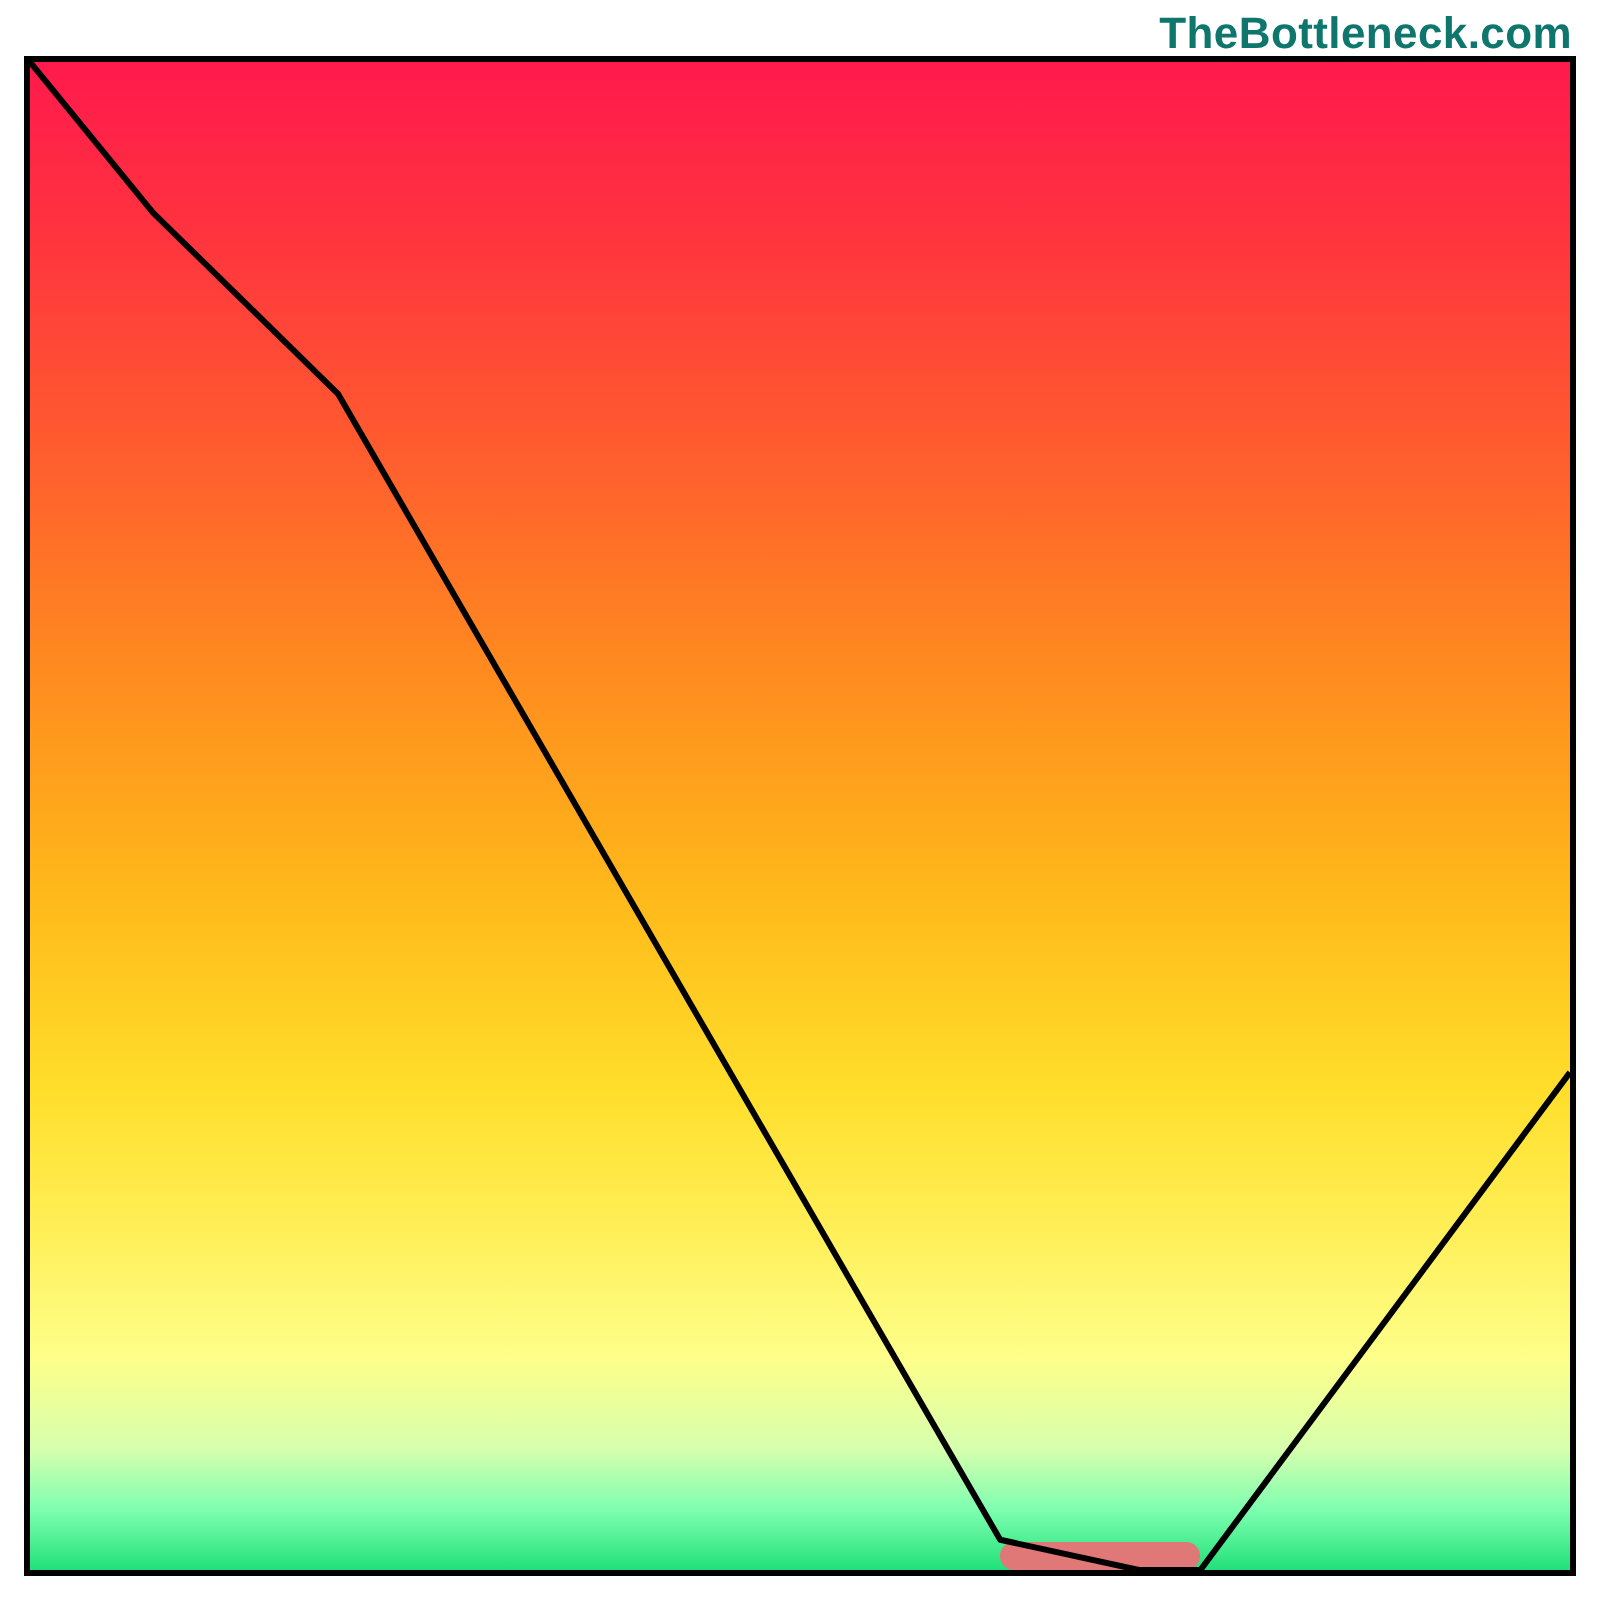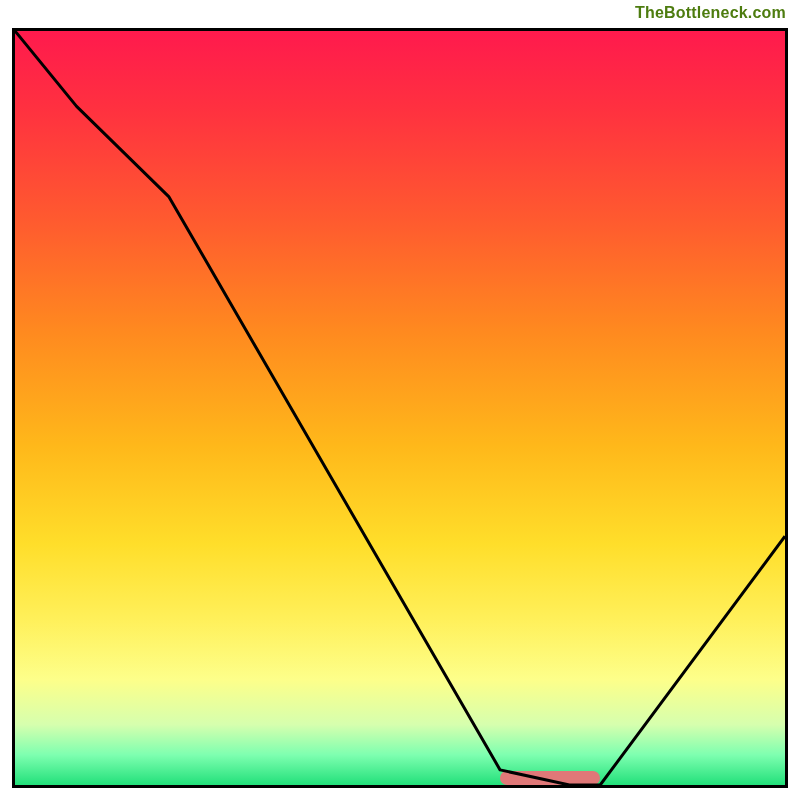--- a/index.html
+++ b/index.html
@@ -47,23 +47,23 @@
     position: absolute;
     height: 14px;
     border-radius: 7px;
     background: #e07878;
     bottom: 0px;
   }
   .watermark {
     position: absolute;
     top: 4px;
     right: 14px;
-    font-size: 16px;
+    font-size: 22px;
     font-weight: 600;
-    color: #4d7c0f;
+    color: #0f766e;
     letter-spacing: 0.2px;
   }
 </style>
 </head>
 <body>
 
 <div class="watermark">TheBottleneck.com</div>
 
 <div class="frame">
   <div class="gradient"></div>

